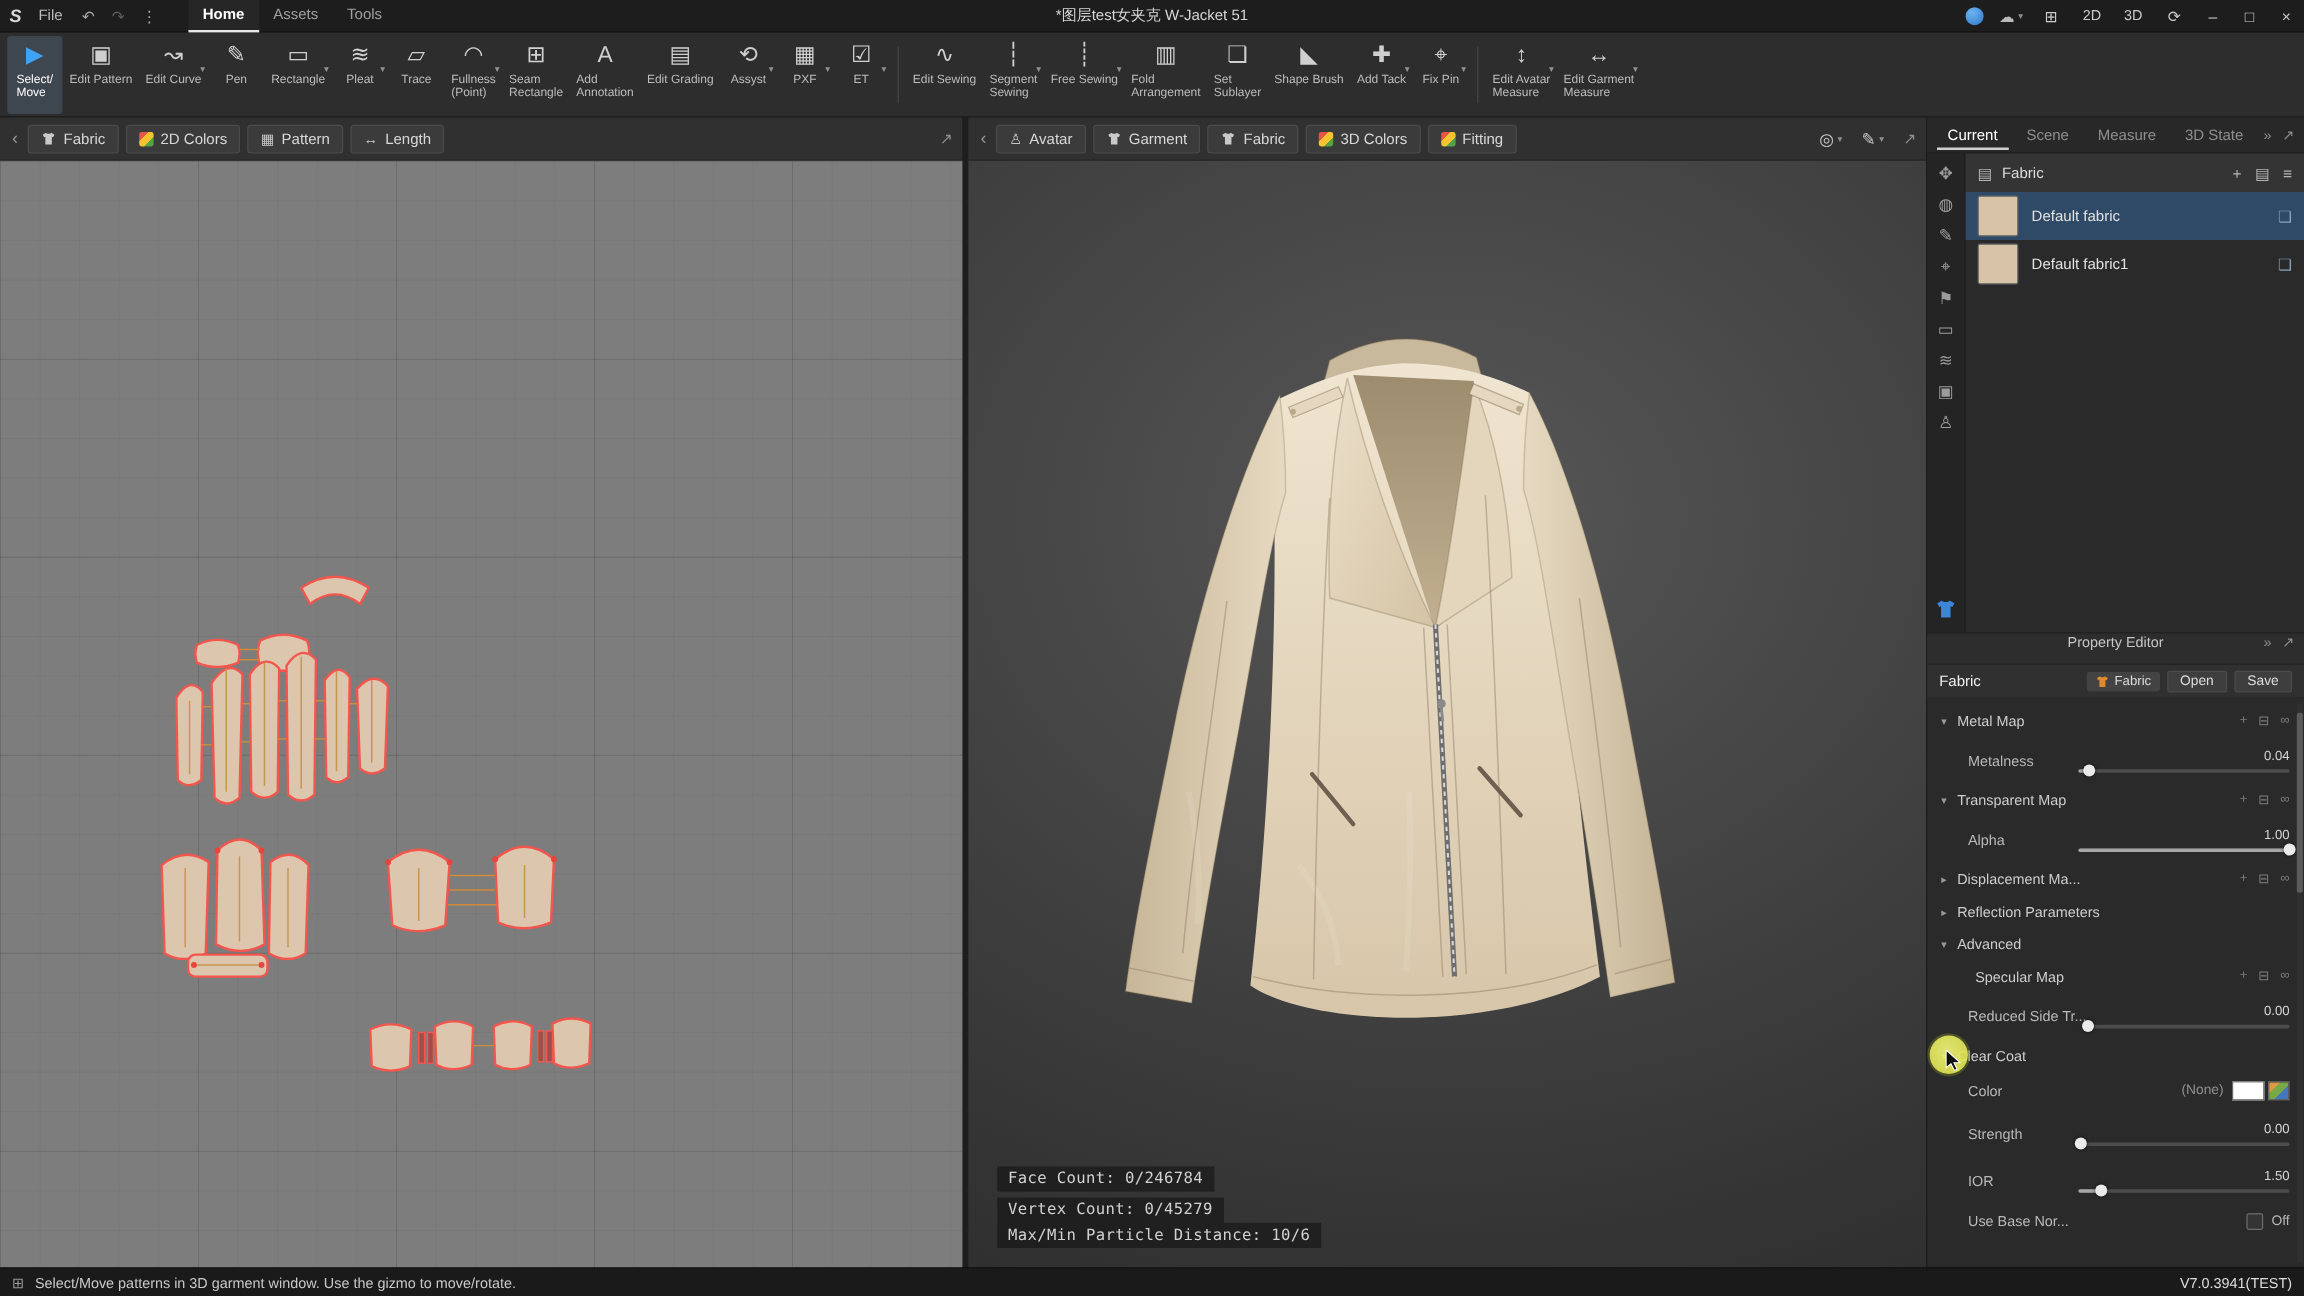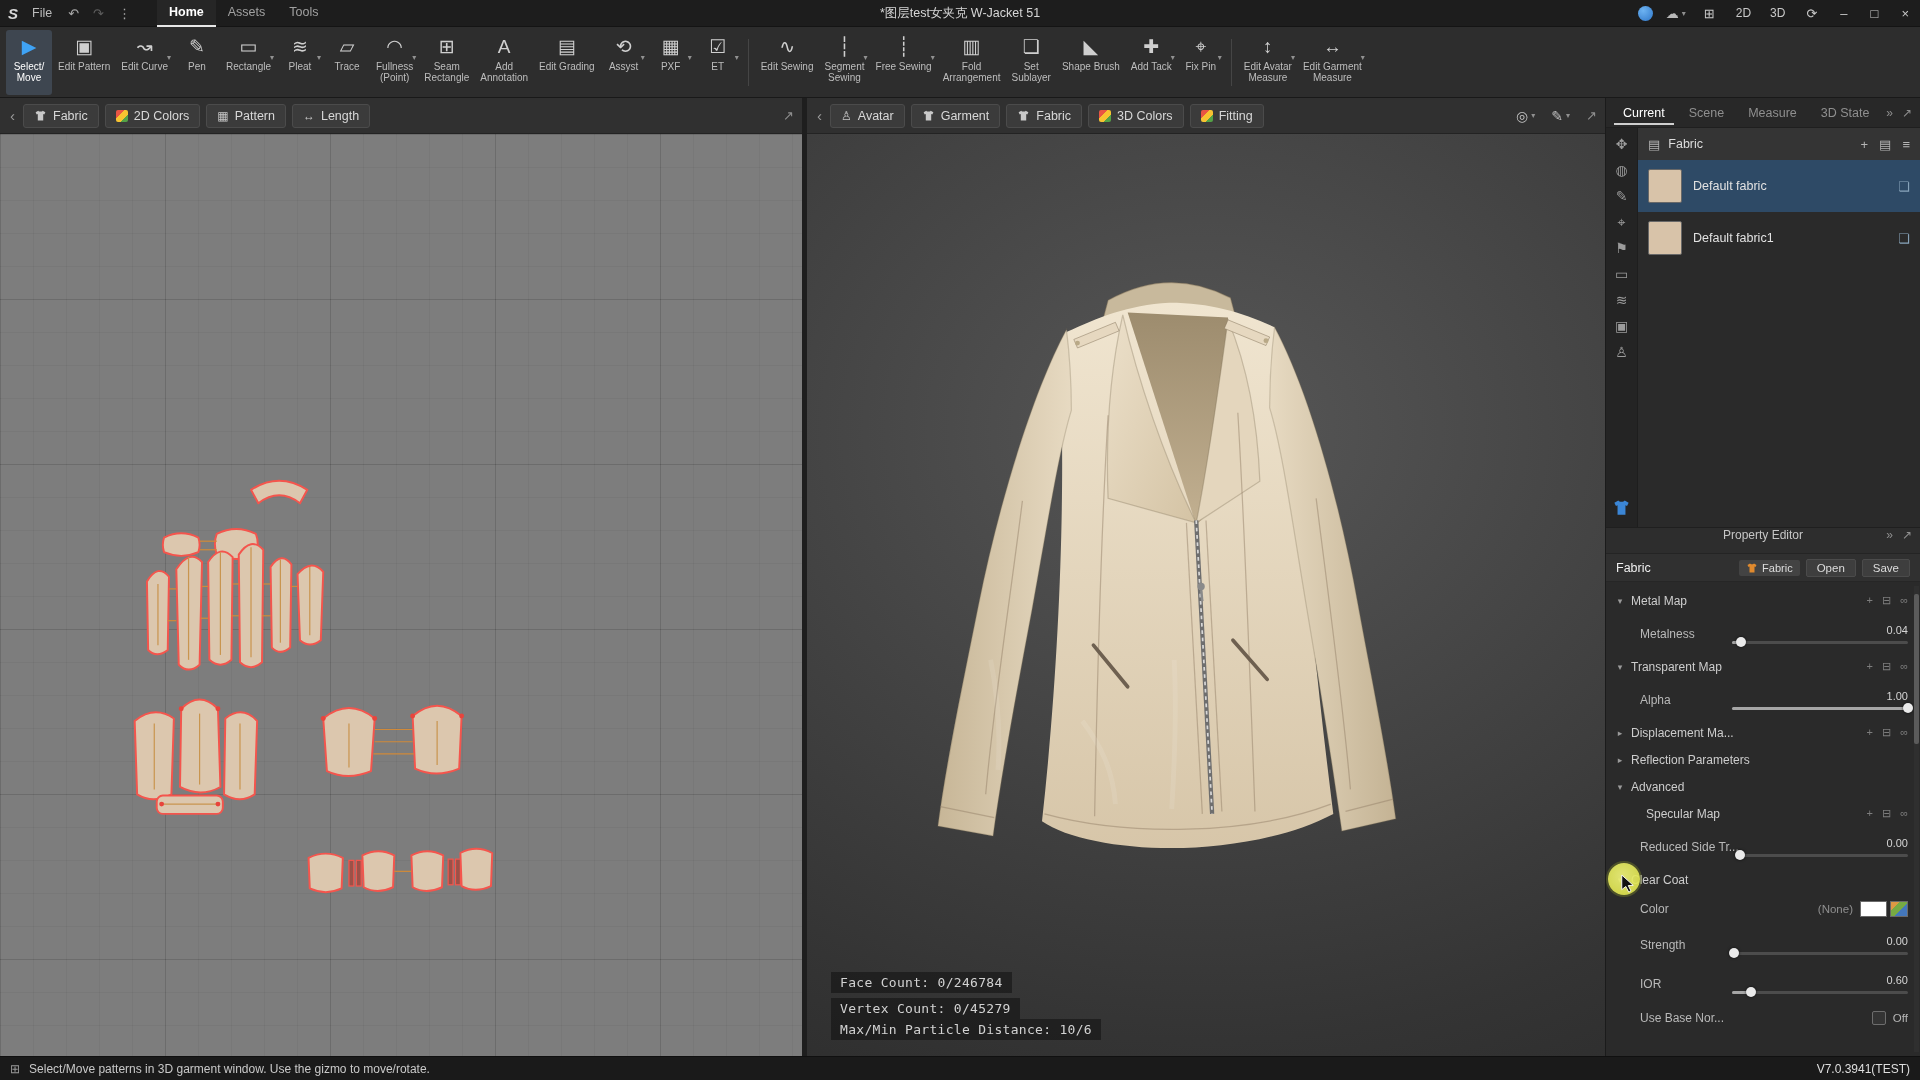--- a/index.html
+++ b/index.html
@@ -21,21 +21,21 @@
   .acct{width:15px;height:15px;border-radius:50%;background:radial-gradient(circle at 35% 30%,#6db3f2,#2f77c9)}
   .cloudbox{display:flex;align-items:center;gap:3px;color:#b9b9b9;font-size:13px}
   .wbtn{color:#c9c9c9;font-size:13px;padding:0 5px}
   .mode-btn{color:#c9c9c9;font-size:12px;padding:0 3px}
 
   
   #toolbar{height:71px;background:#2d2d2d;display:flex;align-items:stretch;padding:3px 6px 2px;gap:1px;border-bottom:1px solid #191919;overflow:hidden}
   .tool{display:flex;flex-direction:column;align-items:center;padding:4px 5px 1px;min-width:46px;border-radius:3px;position:relative}
   .tool .ticon{font-size:19px;height:25px;line-height:25px;color:#cfcfcf}
   .tool .tcaret{position:absolute;top:23px;right:2px;font-size:8px;color:#919191}
-  .tool .tlabel{font-size:10px;line-height:1.12;color:#bdbdbd;text-align:center;white-space:pre-line;margin-top:2px}
+  .tool .tlabel{font-size:10px;line-height:1.12;color:#bdbdbd;white-space:pre-line;margin-top:2px}
   .tool.active{background:#3e4650}
   .tool.active .ticon{color:#3fa3f5}
   .tool.active .tlabel{color:#fff}
   .tool-sep{width:1px;background:#454545;margin:9px 6px}
 
   
   #main{flex:1;display:flex;min-height:0}
   .splitter{width:5px;background:#1e1e1e}
   .panel-tabs{height:36px;background:#303030;display:flex;align-items:center;gap:6px;padding:0 8px;border-bottom:1px solid #232323}
   .tabs-holder{display:flex;gap:6px;align-items:center}
@@ -75,21 +75,21 @@
   .rtab.active{color:#fff;box-shadow:inset 0 -2px 0 #cfcfcf}
   .rt-icons{margin-left:auto;display:flex;gap:9px;color:#8d8d8d;font-size:12px}
   #right-main{height:400px;display:flex;border-bottom:1px solid #1f1f1f}
   #tool-strip{width:32px;background:#242424;border-right:1px solid #1e1e1e;display:flex;flex-direction:column;align-items:center;padding:9px 0 10px;gap:12px}
   .strip-ico{color:#9c9c9c;font-size:14px;line-height:1}
   .strip-shirt{margin-top:auto;width:19px;height:19px;fill:#3b86d6}
   #fabric-area{flex:1;display:flex;flex-direction:column;min-width:0}
   #fabric-header{height:32px;display:flex;align-items:center;gap:8px;padding:0 10px;background:#343434;color:#ddd;font-size:12.5px}
   .fh-glyph{color:#b5b5b5;font-size:13px}
   .fh-icons{margin-left:auto;display:flex;gap:11px;color:#b5b5b5;font-size:13px}
-  .fabric-row{height:52px;display:flex;align-items:center;gap:11px;padding:0 10px}
+  .fabric-row{height:40px;display:flex;align-items:center;gap:11px;padding:0 10px}
   .fabric-row.selected{background:#2e4a66}
   .swatch{width:34px;height:34px;border:1px solid #686868;border-radius:2px}
   .fabric-name{font-size:12.5px;color:#e2e2e2}
   .layers-ico{margin-left:auto;color:#87a3b9;font-size:13px}
 
   
   #prop-editor{flex:1;display:flex;flex-direction:column;min-height:0;position:relative}
   #prop-title{height:26px;display:flex;align-items:flex-start;justify-content:center;background:#2d2d2d;color:#c6c6c6;font-size:12px;position:relative;border-bottom:1px solid #242424}
   .pt-icons{position:absolute;right:8px;display:flex;gap:9px;color:#8f8f8f;font-size:12px}
   #prop-head{height:28px;display:flex;align-items:center;gap:6px;padding:0 10px;background:#303030;border-bottom:1px solid #262626}
@@ -687,21 +687,21 @@
                 <div class="psl-value">0.00</div>
                 <div class="track">
                   <div class="fill" style="width: 1%;"></div>
                   <div class="knob" style="left: 1%;"></div>
                 </div>
               </div>
             </div>
             <div class="prop-slider">
               <span class="psl-label">IOR</span>
               <div class="psl-right">
-                <div class="psl-value">0.60</div>
+                <div class="psl-value">1.50</div>
                 <div class="track">
                   <div class="fill" style="width: 11%;"></div>
                   <div class="knob" style="left: 11%;"></div>
                 </div>
               </div>
             </div>
             <div class="prop-toggle">
               <span class="ptg-label">Use Base Nor...</span>
               <span class="checkbox"></span>
               <span class="ptg-off">Off</span>

